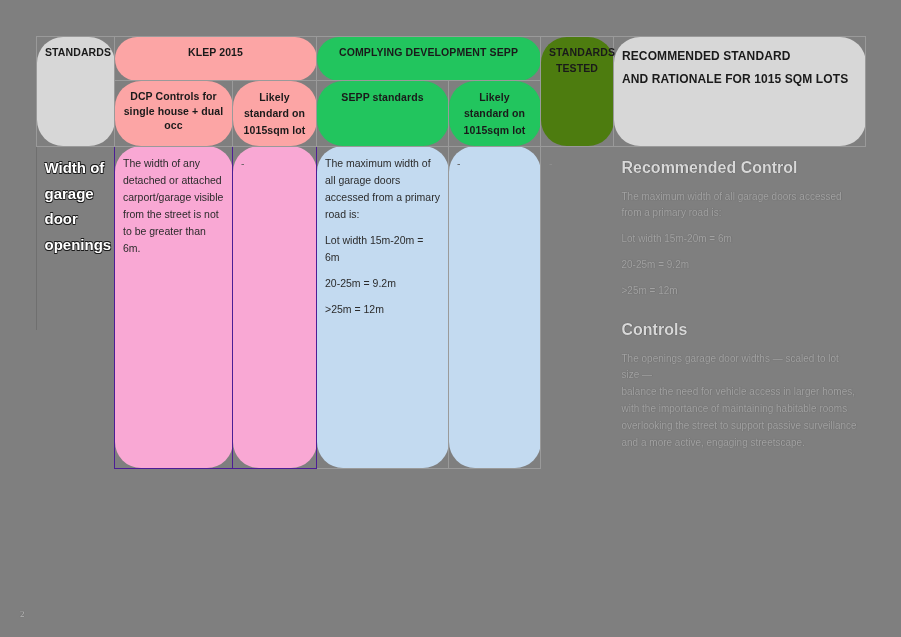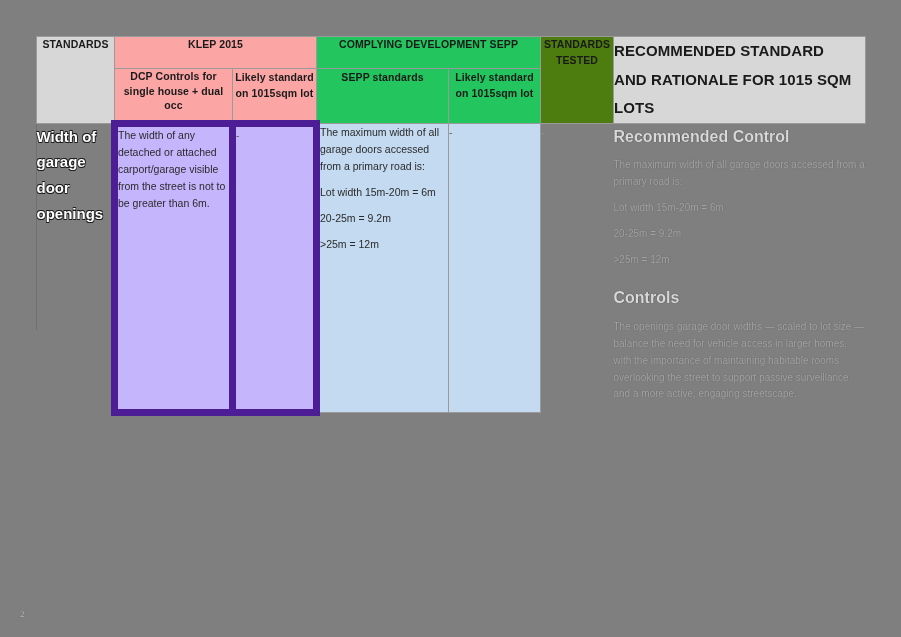--- a/index.html
+++ b/index.html
@@ -24,22 +24,23 @@
 
   table.matrix {
     border-collapse: collapse;
     table-layout: fixed;
     width: 829px;
   }
 
   table.matrix td,
   table.matrix th {
     vertical-align: top;
-    padding: 0;
+    padding: 8px;
     margin: 0;
+    border-radius: 26px;
   }
 
   
   .hdr {
     border: 1px solid #9a9a9a;
     text-align: center;
     font-weight: bold;
     font-size: 10.5px;
     color: #1a1a1a;
     letter-spacing: 0.1px;
@@ -68,33 +69,33 @@
     background: #4d7c0f;
     text-align: center;
     padding: 0 7px;
     line-height: 1.5;
   }
   .hdr-recommended {
     background: #d7d7d7;
     text-align: left;
     padding: 0 8px;
     line-height: 1.9;
-    font-size: 15px;
+    font-size: 12px;
   }
   .hdr-recommended .ln { display: block; }
 
   
   .cell {
     font-size: 10.5px;
     color: #2b2b2b;
     line-height: 1.62;
     padding: 8px 9px 10px 9px;
     height: 208px;
   }
-  .cell-green { background: #c4b5fd; border: 7px solid #4c1d95; }
+  .cell-green { background: #f9a8d4; border: 1px solid #4c1d95; }
   .cell-blue  { background: #c3daf0; border: 1px solid #9a9a9a; }
 
   .cell-topic {
     background: transparent;
     border: none;
     padding: 9px 8px 10px 8px;
     font-weight: bold;
     font-size: 15px;
     line-height: 1.72;
     color: #ffffff;

